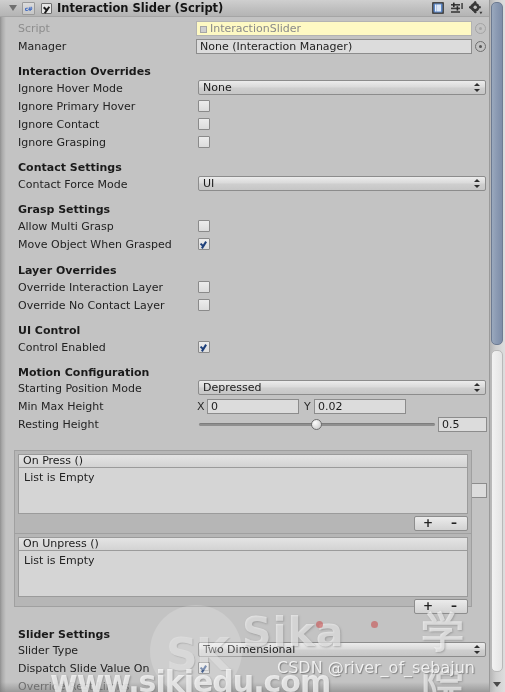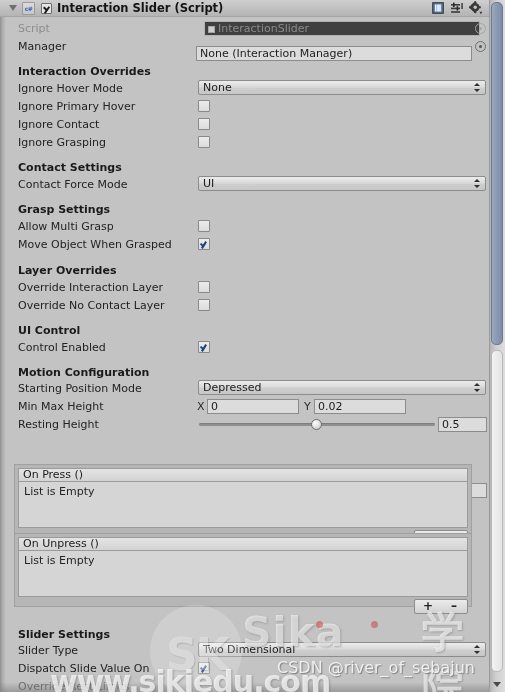--- a/index.html
+++ b/index.html
@@ -68,21 +68,21 @@
   .lbl { position:absolute; left:18px; font-size:11px; color:#232323; white-space:nowrap;}
   .lbl.dim { color:#8d8d8d; }
   .section-hdr { position:absolute; left:18px; font-weight:bold; font-size:11px; color:#1a1a1a;}
 
   .objfield {
     position:absolute; height:15px;
     background:#dcdcdc; border:1px solid #8c8c8c;
     font-size:11px; line-height:13px; padding-left:3px; color:#1e1e1e;
     overflow:hidden; white-space:nowrap;
   }
-  .objfield.disabled { background:#404040; border-color:#b3b3b3; color:#8a8a8a;margin-left:8px; }
+  .objfield.disabled { background:#fef9c3; border-color:#b3b3b3; color:#8a8a8a; }
   .objfield .minidot{
     display:inline-block;width:7px;height:7px;border:1px solid #a6a6a6;
     vertical-align:middle;margin-right:3px;background:#cfcfcf;
   }
   .picker {
     position:absolute; width:11px;height:11px;border-radius:50%;
     border:1px solid #6f6f6f;
   }
   .picker::after{content:"";position:absolute;left:3px;top:3px;width:3px;height:3px;border-radius:50%;background:#555;}
   .picker.dim{border-color:#a4a4a4;}
@@ -283,21 +283,21 @@
   <div class="row" style="top:19px;">
     <span class="lbl dim">Script</span>
     <span class="objfield disabled" style="left:196px; width:276px; top:2px;">
       <span class="minidot"></span><span>InteractionSlider</span>
     </span>
     <span class="picker dim" style="left:475px; top:4px;"></span>
   </div>
 
   <div class="row" style="top:37px;">
     <span class="lbl">Manager</span>
-    <span class="objfield" style="left:196px; width:276px; top:2px;margin-top:7px;">None (Interaction Manager)</span>
+    <span class="objfield" style="left:196px; width:276px; top:2px;">None (Interaction Manager)</span>
     <span class="picker" style="left:475px; top:4px;"></span>
   </div>
 
   <div class="row" style="top:62px;">
     <span class="section-hdr">Interaction Overrides</span>
   </div>
   <div class="row" style="top:79px;">
     <span class="lbl">Ignore Hover Mode</span>
     <span class="dropdown" style="left:198px; width:288px; top:1px;">
       <span>None</span>
@@ -383,21 +383,21 @@
     <span class="slider-knob" style="left:311px; top:4px;"></span>
     <span class="numfield" style="left:438px; width:49px; top:2px;">0.5</span>
   </div>
   <div class="row" style="top:433px;margin-top:48px;">
     <span class="lbl">Spring Force</span>
     <span class="slider-track" style="left:199px; width:236px; top:8px;"></span>
     <span class="slider-knob" style="left:219px; top:4px;"></span>
     <span class="numfield" style="left:438px; width:49px; top:2px;">0.1</span>
   </div>
 
-  <div class="evt-wrap" style="top:464px; height:104px;">
+  <div class="evt-wrap" style="top:450px; height:104px;">
     <div class="evt-title">On Press ()</div>
     <div class="evt-body">List is Empty</div>
     <div class="evt-foot">
       <div class="evt-btns">
         <span>+</span>
         <span>–</span>
       </div>
     </div>
   </div>
 

